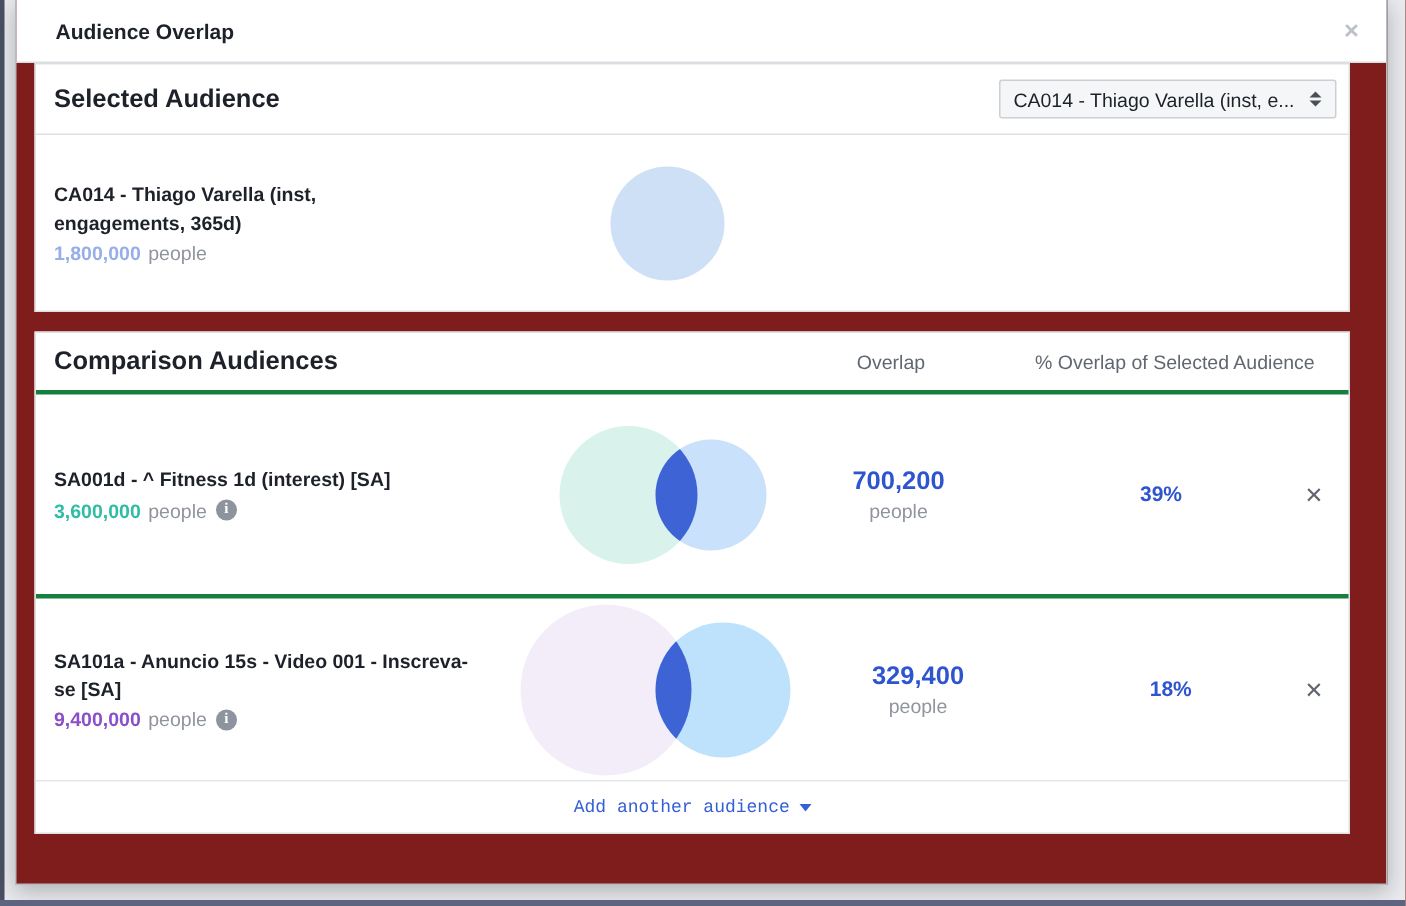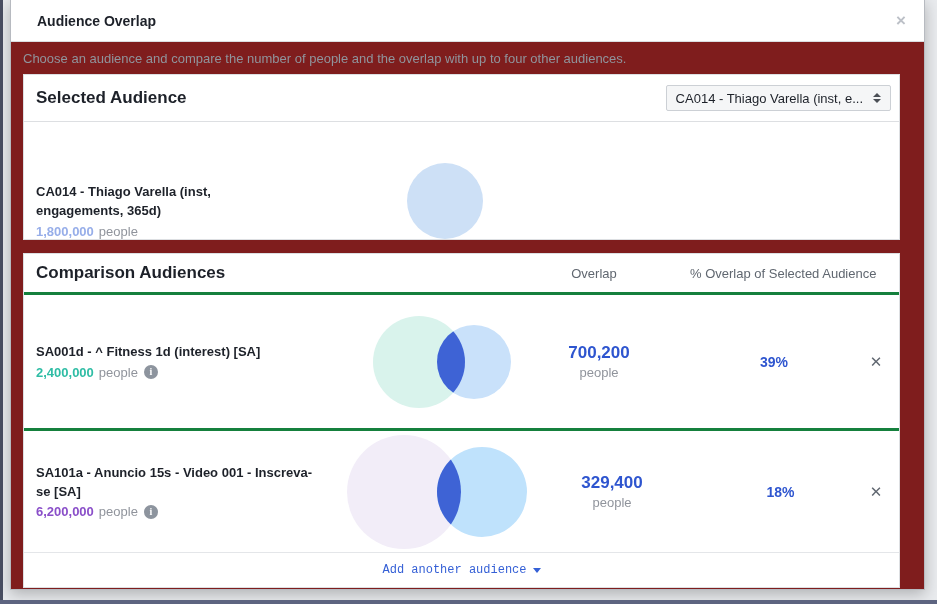--- a/index.html
+++ b/index.html
@@ -51,21 +51,21 @@
     border-radius: 2px; display: flex; align-items: center;
     padding: 0 9px; font-size: 13px; color: #1d2129; cursor: pointer;
     min-width: 214px; justify-content: space-between;
   }
   .updown-icon { display: inline-flex; flex-direction: column; margin-left: 10px; }
   .updown-icon i { display: block; width: 0; height: 0; border-left: 4px solid transparent; border-right: 4px solid transparent; }
   .updown-icon i.up { border-bottom: 4px solid #4b4f56; margin-bottom: 2px; }
   .updown-icon i.dn { border-top: 4px solid #4b4f56; }
   .card-a-body {
     border-top: 1px solid #dddfe2; height: 118px;
-    display: flex; align-items: flex-end;
+    display: flex; align-items: center;
   }
   .sel-name-block { flex: 0 0 303px; padding-left: 12px; }
   .aud-name { font-size: 13px; font-weight: bold; line-height: 1.45; color: #1d2129; }
   .sel-name-block .aud-name { max-width: 234px; }
   .count-line { margin-top: 3px; font-size: 13px; display: flex; align-items: center; }
   .count { font-weight: bold; }
   .count-unit { color: #90949c; margin-left: 5px; }
   .info-icon {
     width: 14px; height: 14px; border-radius: 50%; background: #8d949e;
     color: #fff; font-size: 10px; font-weight: bold; line-height: 14px;
@@ -112,21 +112,20 @@
 
 <div class="page-left-edge"></div>
 
 <div class="modal">
 
   <div class="modal-header">
     <span class="modal-title">Audience Overlap</span>
     <span class="modal-close">×</span>
   </div>
 
-  <div class="modal-desc">Choose an audience and compare the number of people and the overlap with up to four other audiences.</div>
 
   <div class="content">
 
     <div class="card card-a">
       <div class="card-a-header">
         <span class="section-title">Selected Audience</span>
         <div class="select">
           <span>CA014 - Thiago Varella (inst, e...</span>
           <span class="updown-icon">
               <i class="up"></i>
@@ -153,21 +152,21 @@
         </div>
         <div class="col-overlap col-head">Overlap</div>
         <div class="col-percent col-head">% Overlap of Selected Audience</div>
         <div class="col-close"></div>
       </div>
 
       <div class="c-row r1">
         <div class="col-name">
           <div class="aud-name">SA001d - ^ Fitness 1d (interest) [SA]</div>
           <div class="count-line">
-            <span class="count" style="color: rgb(47, 189, 165);">2,400,000</span>
+            <span class="count" style="color: rgb(47, 189, 165);">3,600,000</span>
             <span class="count-unit">people</span>
             <span class="info-icon">i</span>
           </div>
         </div>
         <div class="col-venn">
           <svg class="venn-r1" width="150" height="104" viewBox="0 0 150 104">
             <defs>
                 <clipPath id="clipA">
                   <circle cx="50" cy="52" r="46"></circle>
                 </clipPath>
@@ -186,21 +185,21 @@
         </div>
         <div class="col-close">
           <span class="remove-btn">✕</span>
         </div>
       </div>
 
       <div class="c-row r2">
         <div class="col-name">
           <div class="aud-name">SA101a - Anuncio 15s - Video 001 - Inscreva-se [SA]</div>
           <div class="count-line">
-            <span class="count" style="color: rgb(138, 79, 201);">6,200,000</span>
+            <span class="count" style="color: rgb(138, 79, 201);">9,400,000</span>
             <span class="count-unit">people</span>
             <span class="info-icon">i</span>
           </div>
         </div>
         <div class="col-venn">
           <svg class="venn-r2" width="190" height="120" viewBox="0 0 190 120">
             <defs>
                 <clipPath id="clipB">
                   <circle cx="62" cy="60" r="57"></circle>
                 </clipPath>

